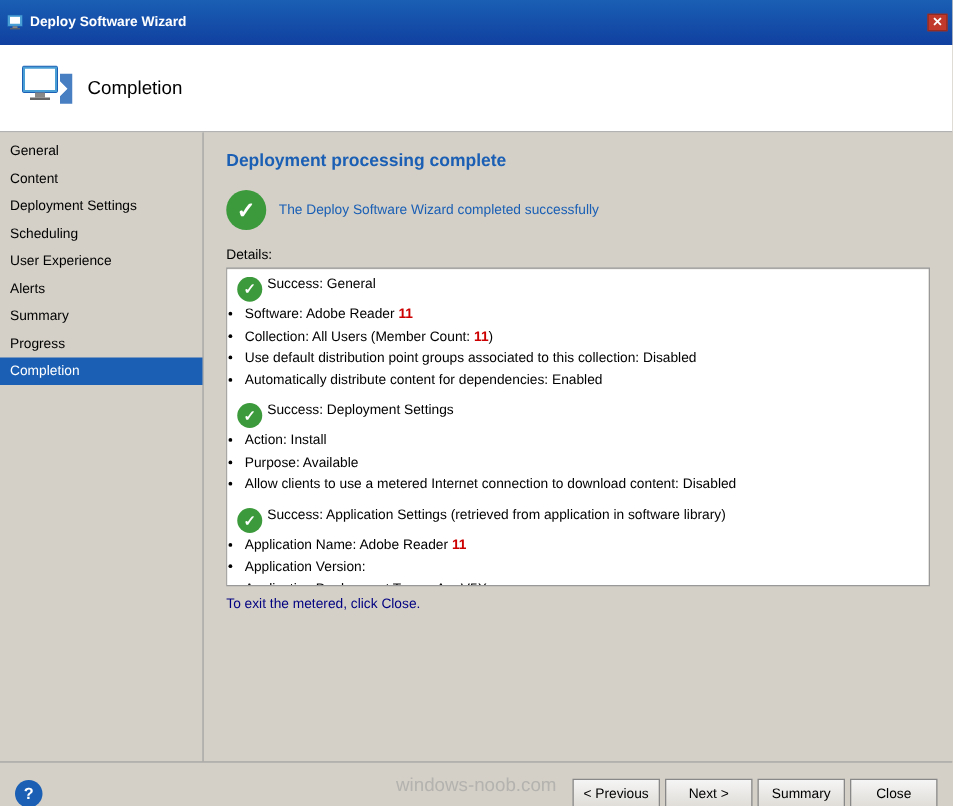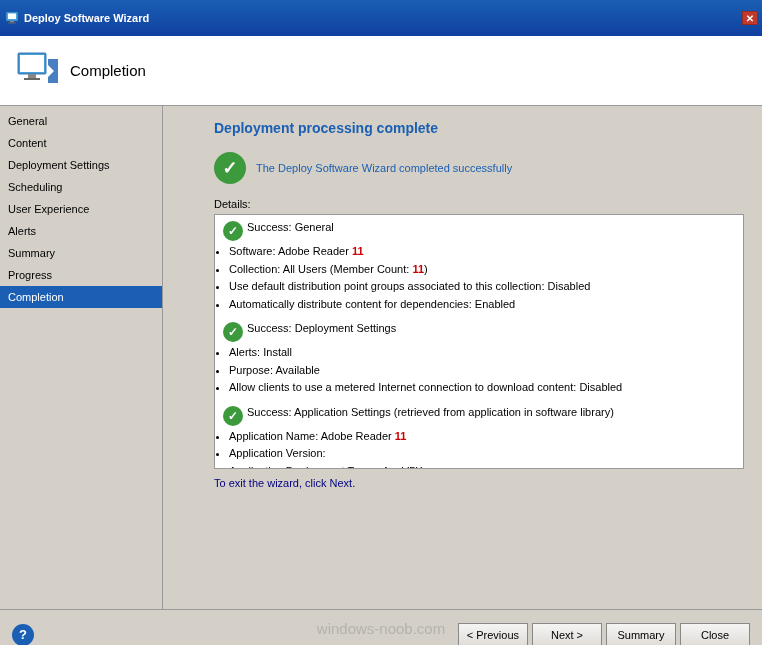--- a/index.html
+++ b/index.html
@@ -72,21 +72,20 @@
       font-size: 15px;
       font-weight: normal;
       color: #000;
     }
 
     
     .wizard-body {
       display: flex;
       height: calc(645px - 22px - 70px - 50px);
       background: #d4d0c8;
-      gap: 33px;
     }
 
     
     .sidebar {
       width: 163px;
       background: #d4d0c8;
       border-right: 1px solid #999;
       padding-top: 4px;
     }
     .sidebar-item {
@@ -349,41 +348,41 @@
           <li>Automatically distribute content for dependencies: Enabled</li>
         </ul>
       </div>
 
       <div class="details-section">
         <div class="details-success-line">
           <span class="green-check">✓</span>
           <span>Success: Deployment Settings</span>
         </div>
         <ul class="details-bullet-list">
-          <li>Alerts: Install</li>
+          <li>Action: Install</li>
           <li>Purpose: Available</li>
           <li>Allow clients to use a metered Internet connection to download content: Disabled</li>
         </ul>
       </div>
 
       <div class="details-section">
         <div class="details-success-line">
           <span class="green-check">✓</span>
           <span>Success: Application Settings (retrieved from application in software library)</span>
         </div>
         <ul class="details-bullet-list">
           <li>Application Name: Adobe Reader <span class="highlight-red">11</span></li>
           <li>Application Version:</li>
           <li>Application Deployment Types: AppV5X</li>
         </ul>
       </div>
 
     </div>
 
-    <div class="close-hint">To exit the wizard, click Next.</div>
+    <div class="close-hint">To exit the metered, click Close.</div>
 
   </div>
 </div>
 
 <div class="wizard-footer">
   <div class="footer-left">
     <div class="help-icon">?</div>
   </div>
   <div class="footer-right">
     <button class="wizard-btn">&lt; Previous</button>

